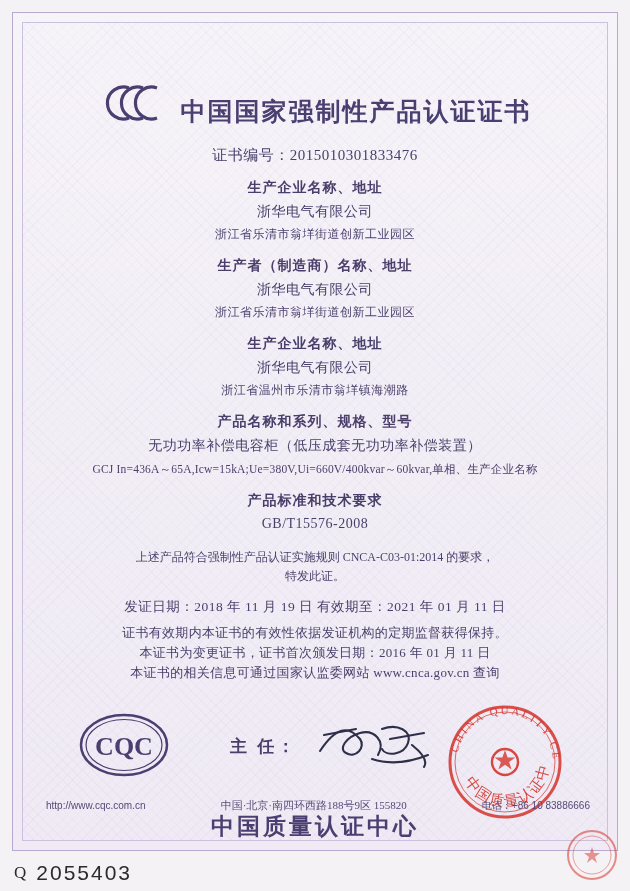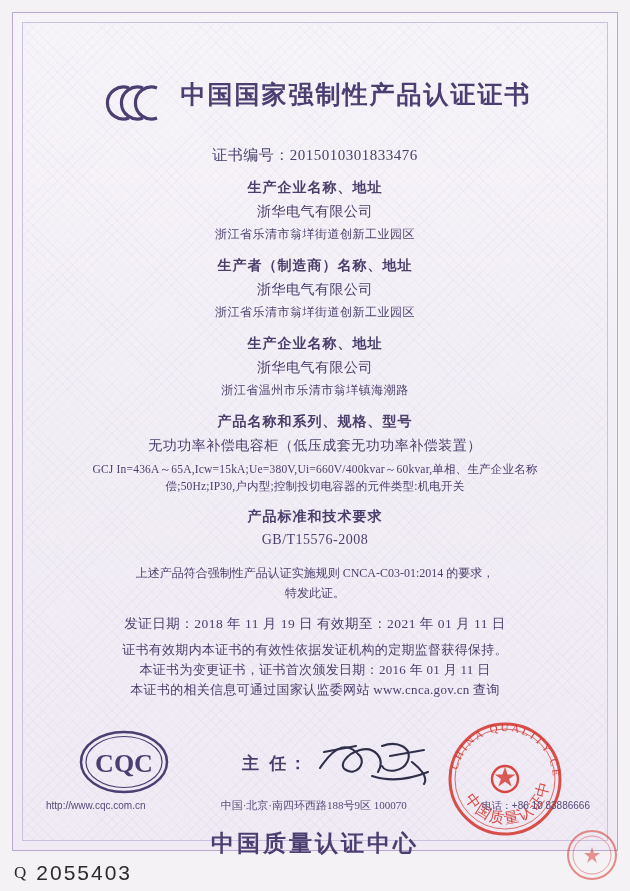--- a/index.html
+++ b/index.html
@@ -48,21 +48,21 @@
     position: absolute;
     left: 30px;
     top: 30px;
     right: 30px;
     bottom: 60px;
   }
 
   
   .header {
     display: flex;
-    align-items: flex-start;
+    align-items: flex-end;
     justify-content: center;
     margin-top: 48px;
     gap: 8px;
   }
   .ccc-logo {
     width: 74px;
     height: 50px;
     position: relative;
     flex: 0 0 auto;
   }
@@ -140,21 +140,21 @@
   }
   .cqc-seal {
     position: absolute;
     left: 48px;
     top: 20px;
     width: 92px;
     height: 72px;
   }
   .sig-label {
     position: absolute;
-    left: 212px;
+    left: 200px;
     top: 46px;
     font-size: 17px;
     letter-spacing: 3px;
     font-weight: bold;
   }
   .signature {
     position: absolute;
     left: 282px;
     top: 20px;
     width: 130px;
@@ -259,21 +259,20 @@
       <div class="field-label">生产企业名称、地址</div>
       <div class="field-value">浙华电气有限公司</div>
       <div class="field-value small">浙江省温州市乐清市翁垟镇海潮路</div>
     </div>
 
     <div class="block">
       <div class="field-label">产品名称和系列、规格、型号</div>
       <div class="field-value">无功功率补偿电容柜（低压成套无功功率补偿装置）</div>
       <div class="spec-lines">
         <div>GCJ In=436A～65A,Icw=15kA;Ue=380V,Ui=660V/400kvar～60kvar,单相、生产企业名称</div>
-        <div>偿;50Hz;IP30,户内型;控制投切电容器的元件类型:机电开关</div>
       </div>
     </div>
 
     <div class="block">
       <div class="field-label">产品标准和技术要求</div>
       <div class="field-value">GB/T15576-2008</div>
     </div>
 
     <div class="statement">
       <span>上述产品符合强制性产品认证实施规则 CNCA-C03-01:2014 的要求，</span>
@@ -332,21 +331,21 @@
           </g>
           <polygon points="69,57 71.6,64.4 79.4,64.4 73.1,69 75.6,76.4 69,71.8 62.4,76.4 64.9,69 58.6,64.4 66.4,64.4" fill="#d4342c" opacity="0.8"></polygon>
         </svg>
       </div>
     </div>
 
     <div class="footer-org">中国质量认证中心</div>
 
     <div class="footer-line">
       <span>http://www.cqc.com.cn</span>
-      <span class="mid">中国·北京·南四环西路188号9区  100070</span>
+      <span class="mid">中国·北京·南四环西路188号9区  155820</span>
       <span>电话：+86 10 83886666</span>
     </div>
 
   </div>
 
   <div class="serial">
     <span class="q">Q</span>
     <span class="num">2055403</span>
   </div>
 

